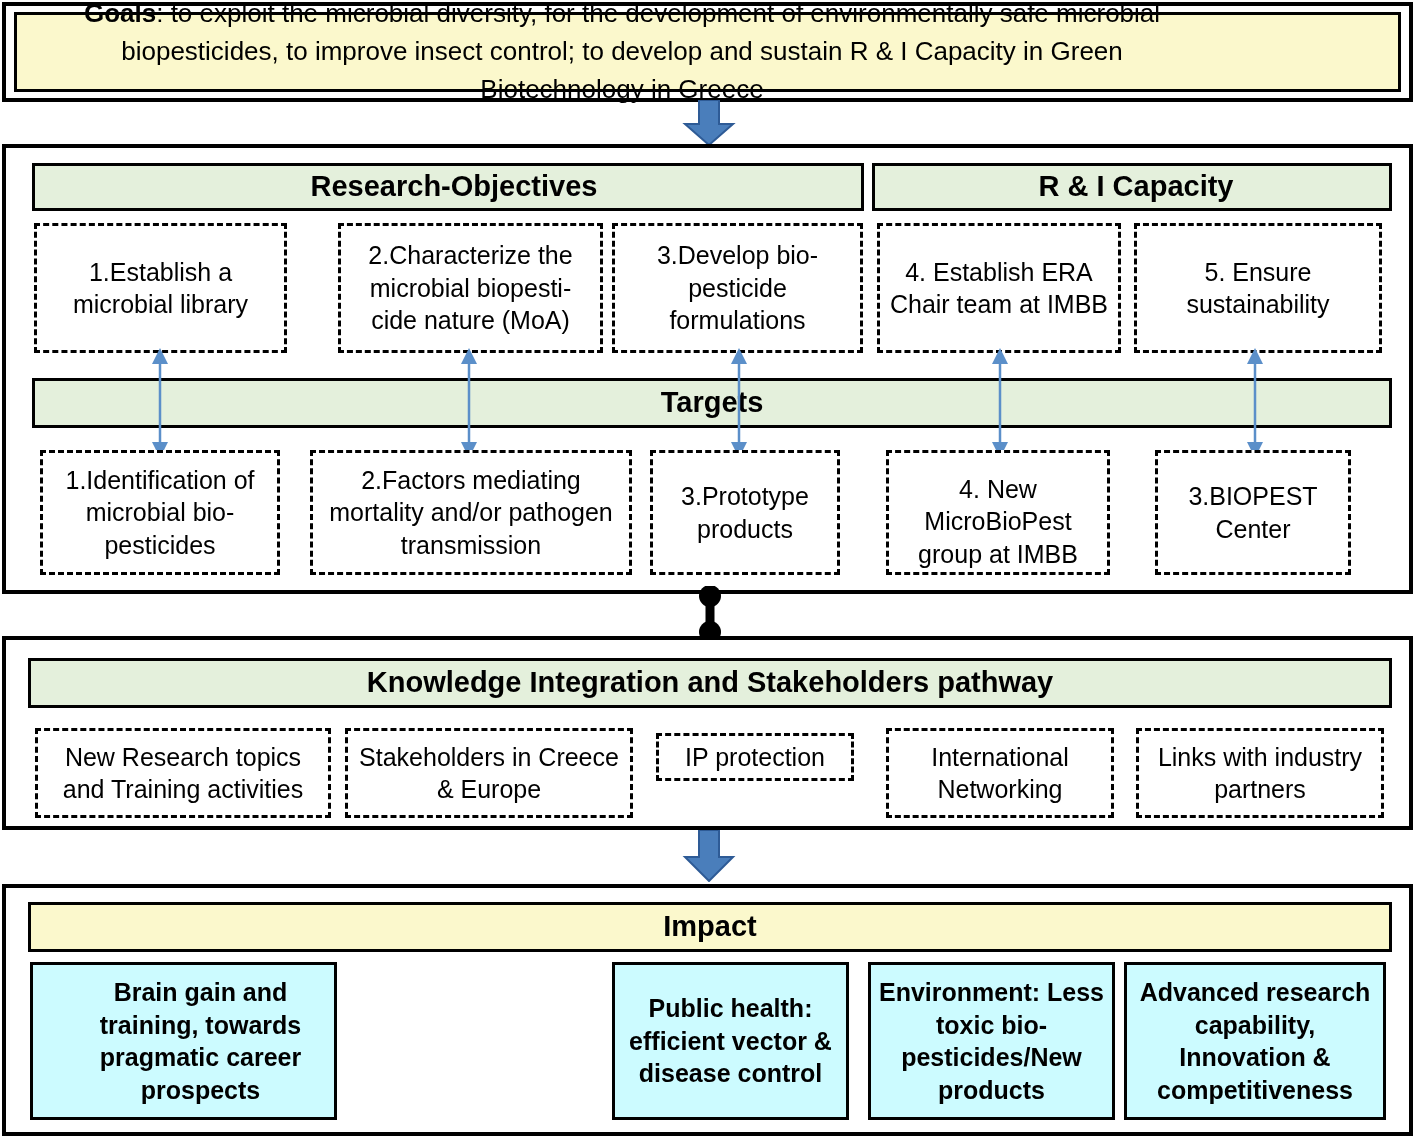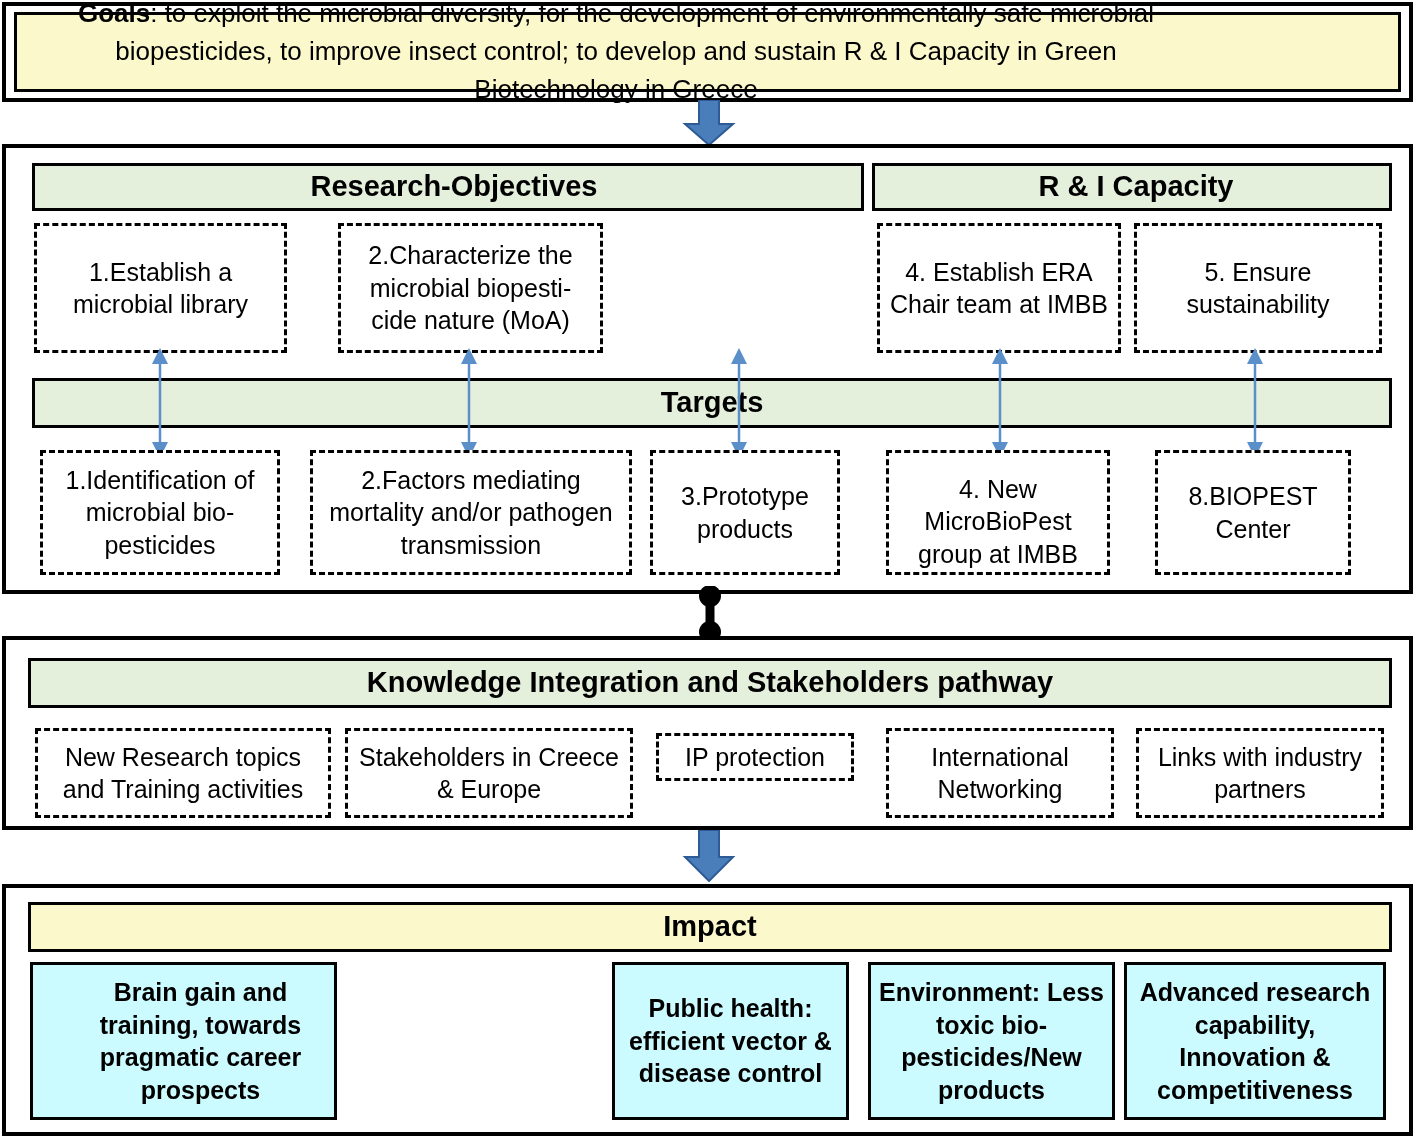--- a/index.html
+++ b/index.html
@@ -100,21 +100,21 @@
   .title-27 { font-size: 29px; }
 </style>
 </head>
 <body>
 
 <div id="page">
 
   <div class="frame" style="left:2px; top:2px; width:1411px; height:100px;">
   </div>
   <div class="banner yellow" style="left:14px; top:12px; width:1387px; height:80px;"></div>
-  <div class="goals-text" style="left:8px; top:12px; width:1216px; height:80px; font-weight:normal;">
+  <div class="goals-text" style="left:14px; top:12px; width:1216px; height:80px; font-weight:normal;">
     <span>
       <b>Goals</b><span>: </span><span>to exploit the microbial diversity, for the development of environmentally safe microbial biopesticides, to improve insect control; to develop and sustain R &amp; I Capacity in Green Biotechnology in Greece</span>
     </span>
   </div>
 
   <div class="block-arrow" style="left:681px; top:100px; width:56px; height:46px;">
     <svg width="56" height="46" viewBox="0 0 56 46">
       <polygon points="18,0 38,0 38,24 52,24 28,45 4,24 18,24" fill="#4A7EBB" stroke="#2E5B96" stroke-width="2"></polygon>
     </svg>
   </div>
@@ -127,20 +127,23 @@
   <div class="banner green title-27" style="left:872px; top:163px; width:520px; height:48px;padding-left:8px;">
     <span>R &amp; I  Capacity</span>
   </div>
 
   <div class="dashbox" style="left:34px; top:223px; width:253px; height:130px;">
     <span>1.Establish a microbial library</span>
   </div>
   <div class="dashbox" style="left:338px; top:223px; width:265px; height:130px;">
     <span>2.Characterize the microbial biopesti-cide nature (MoA)</span>
   </div>
+  <div class="dashbox" style="left:612px; top:223px; width:251px; height:130px;">
+    <span>3.Develop bio-pesticide formulations</span>
+  </div>
   <div class="dashbox" style="left:877px; top:223px; width:244px; height:130px;">
     <span>4. Establish ERA Chair team at IMBB</span>
   </div>
   <div class="dashbox" style="left:1134px; top:223px; width:248px; height:130px;">
     <span>5. Ensure sustainability</span>
   </div>
 
   <div class="banner green title-27" style="left:32px; top:378px; width:1360px; height:50px;">
     <span>Targets</span>
   </div>
@@ -187,21 +190,21 @@
   <div class="dashbox" style="left:310px; top:450px; width:322px; height:125px;">
     <span>2.Factors mediating mortality and/or pathogen transmission</span>
   </div>
   <div class="dashbox" style="left:650px; top:450px; width:190px; height:125px;">
     <span>3.Prototype products</span>
   </div>
   <div class="dashbox" style="left:886px; top:450px; width:224px; height:125px;align-items:flex-end;">
     <span>4. New MicroBioPest group at IMBB</span>
   </div>
   <div class="dashbox" style="left:1155px; top:450px; width:196px; height:125px;">
-    <span>8.BIOPEST Center</span>
+    <span>3.BIOPEST Center</span>
   </div>
 
   <div class="dumbbell" style="left:690px; top:586px; width:40px; height:56px;">
     <svg width="40" height="56" viewBox="0 0 40 56">
       <line x1="20" y1="10" x2="20" y2="46" stroke="#000000" stroke-width="9"></line>
       <circle cx="20" cy="10" r="11" fill="#000000"></circle>
       <circle cx="20" cy="46" r="11" fill="#000000"></circle>
     </svg>
   </div>
 

